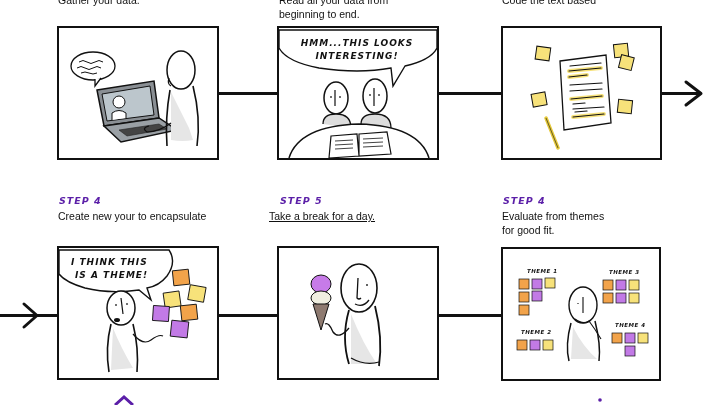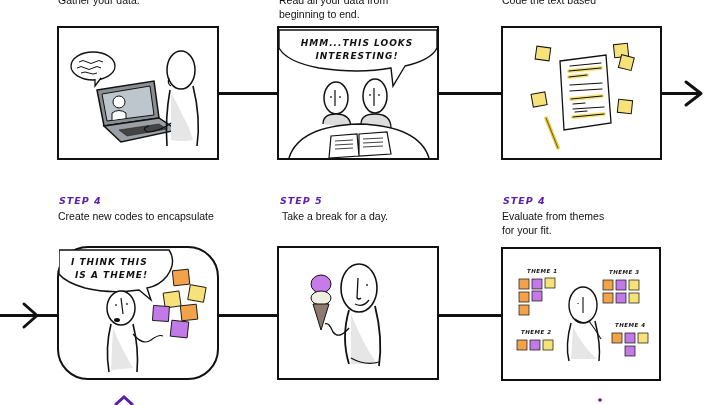--- a/index.html
+++ b/index.html
@@ -105,40 +105,40 @@
         <path d="M72 84 L84 83"></path>
         <path d="M70 89 L101 86"></path>
     </g>
     <path d="M43 90 L55 120" stroke="#e6c93a" stroke-width="3.5" stroke-linecap="round"></path>
     <path d="M43 90 L55 120" stroke="#111" stroke-width=".6" fill="none"></path>
   </svg>
 </div>
 
 <div class="step" style="left:59px;top:195px;">STEP 4</div>
 <div class="desc" style="left:58px;top:209px;">
-  <div>Create new codes to encapsulate</div>
+  <div>Create new your to encapsulate</div>
 </div>
 <div class="step" style="left:280px;top:195px;">STEP 5</div>
-<div class="desc" style="left:282px;top:209px;">
+<div class="desc" style="left:269px;top:209px;text-decoration:underline;">
   <div>Take a break for a day.</div>
 </div>
 <div class="step" style="left:503px;top:195px;">STEP 4</div>
 <div class="desc" style="left:502px;top:209px;">
   <div>Evaluate from themes</div>
-  <div>for your fit.</div>
+  <div>for good fit.</div>
 </div>
 
 <div class="hline" style="left:0px;top:314px;width:58px;"></div>
 <div class="hline" style="left:218px;top:314px;width:62px;"></div>
 <div class="hline" style="left:438px;top:314px;width:64px;"></div>
 <svg width="720" height="405" style="pointer-events:none;">
   <path d="M24 304 L37 315.5 L24 327" fill="none" stroke="#111" stroke-width="3" stroke-linecap="round" stroke-linejoin="round"></path>
 </svg>
 
-<div class="panel" style="left:57px;top:246px;width:162px;height:134px;border-radius:31px;">
+<div class="panel" style="left:57px;top:246px;width:162px;height:134px;">
   <svg width="158" height="130">
     <path d="M0 2 L110 2 Q118 14 108 28 Q100 38 88 40 L92 52 L80 42 Q50 46 26 40 Q6 34 0 26 Z" fill="#fff" stroke="#111" stroke-width="1.4"></path>
     <text class="bubble-text" x="12" y="17">I THINK THIS</text>
     <text class="bubble-text" x="16" y="30">IS A THEME!</text>
     <g stroke="#111" stroke-width=".9">
       <rect x="114" y="22" width="16" height="15" fill="#f2a34a" transform="rotate(-6 122 29)"></rect>
       <rect x="105" y="44" width="16" height="15" fill="#f7e27a" transform="rotate(-8 113 51)"></rect>
       <rect x="130" y="38" width="16" height="15" fill="#f7e27a" transform="rotate(10 138 45)"></rect>
       <rect x="122" y="57" width="16" height="15" fill="#f2a34a" transform="rotate(-6 130 64)"></rect>
       <rect x="94" y="58" width="16" height="15" fill="#c27ae6" transform="rotate(4 102 65)"></rect>

